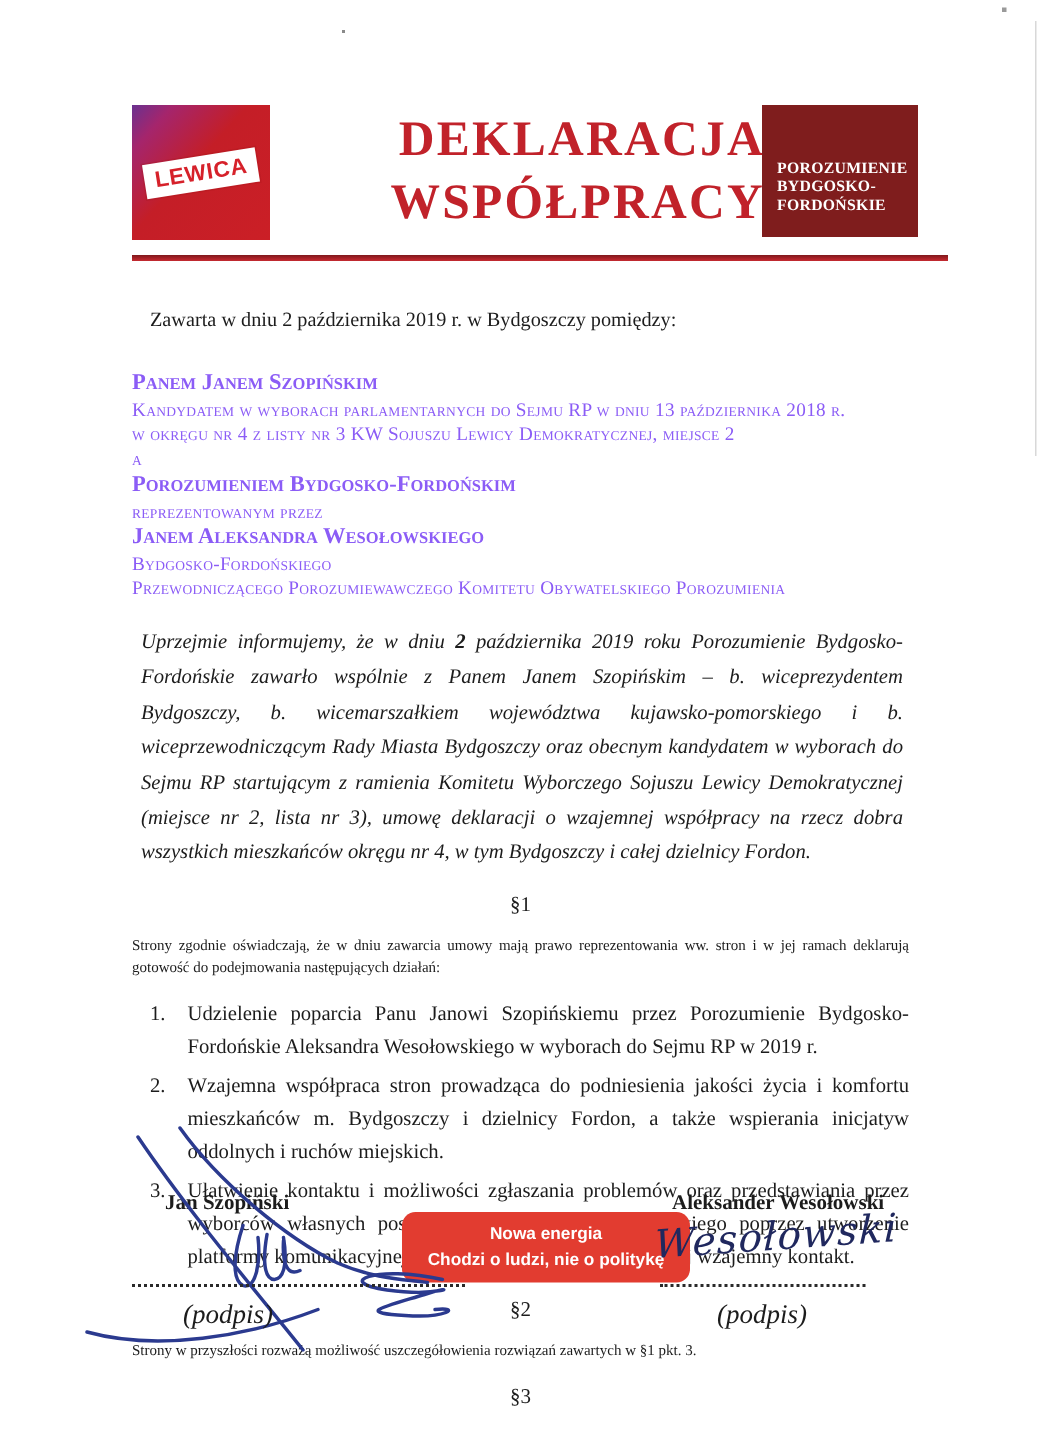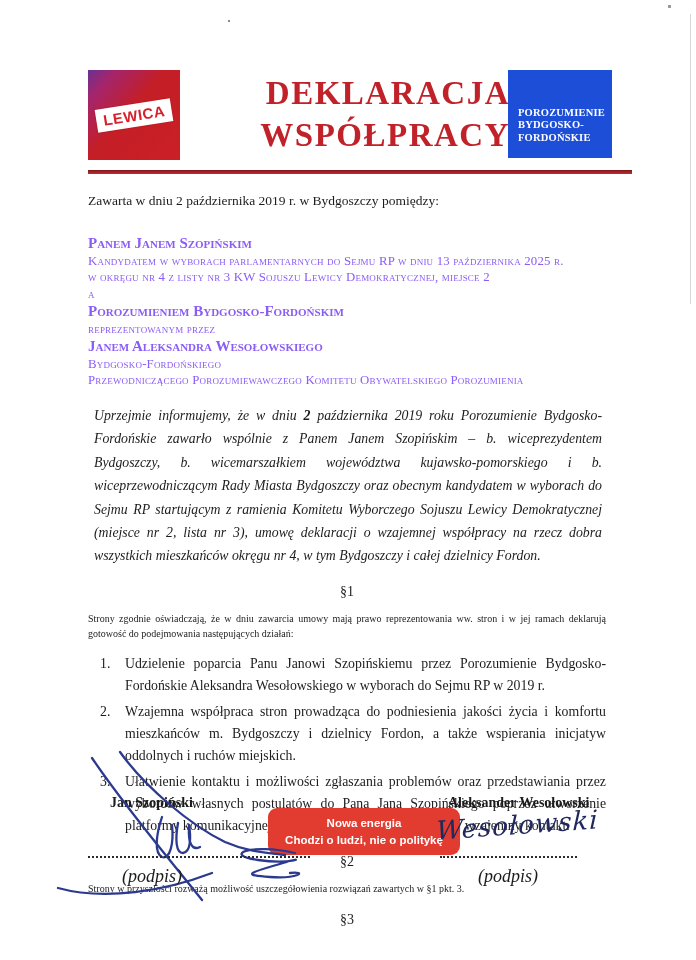--- a/index.html
+++ b/index.html
@@ -9,35 +9,35 @@
   
   .lewica-box{position:absolute;left:88px;top:70px;width:92px;height:90px;
       background:linear-gradient(132deg,#6a3190 0%,#a5256c 16%,#c41e27 45%,#cb1f26 100%);
       display:flex;align-items:center;justify-content:center;}
   .lewica-tag{background:#ffffff;transform:rotate(-9deg);padding:3px 7px 2px 7px;
       box-shadow:0 0 0 1px rgba(160,20,25,.25);}
   .lewica-tag span{font-family:"Liberation Sans", sans-serif;font-weight:bold;
       font-size:15px;letter-spacing:.5px;color:#d6212a;}
   .doc-title{position:absolute;left:180px;top:72px;width:330px;text-align:right;
       color:#c1222a;font-weight:bold;font-size:33px;line-height:1.28;letter-spacing:1.5px;}
-  .pbf-box{position:absolute;left:508px;top:70px;width:104px;height:88px;background:#1d4ed8;
+  .pbf-box{position:absolute;left:508px;top:70px;width:104px;height:88px;background:#7f1d1d;
       display:flex;align-items:flex-end;}
   .pbf-text{padding:0 6px 13px 10px;color:#ffffff;font-weight:bold;font-size:10.5px;
       line-height:1.22;letter-spacing:.2px;}
   .divider{position:absolute;left:88px;top:170px;width:544px;height:4px;
       background:linear-gradient(to bottom,#7e181b 0%,#a92127 55%,#c52b31 100%);}
 
   
   .artifact-line{position:absolute;left:690px;top:14px;width:1px;height:290px;background:#d8d8d8;}
   .artifact-dot-a{position:absolute;left:668px;top:5px;width:3px;height:3px;background:#9a9a9a;}
   .artifact-dot-b{position:absolute;left:228px;top:20px;width:2px;height:2px;background:#8a8a8a;}
 
   
   .content{position:absolute;left:88px;top:193px;width:518px;}
-  .intro{margin:0;font-size:13.5px;}
+  .intro{margin:12px;font-size:13.5px;}
   .parties{margin-top:25px;font-variant:small-caps;color:#8b5cf6;}
   .party-name{font-size:15px;font-weight:bold;line-height:1.25;}
   .party-desc{font-size:12.8px;line-height:1.28;letter-spacing:.2px;}
   .connector{font-size:12.8px;line-height:1.3;}
   .preamble{margin:15px 0 0 6px;width:508px;font-style:italic;font-size:13.8px;
       line-height:1.7;text-align:justify;}
   .preamble .day{font-weight:bold;}
   .sec-header{margin:16px 0 11px 0;text-align:center;font-size:14px;font-weight:normal;}
   .sec-text{margin:0;font-size:10px;line-height:1.55;text-align:justify;}
   ol.actions{margin:11px 0 0 12px;padding:0;list-style:none;font-size:13.8px;line-height:1.62;}
@@ -93,21 +93,21 @@
   <div class="artifact-line"></div>
   <div class="artifact-dot-a"></div>
   <div class="artifact-dot-b"></div>
 
   <div class="content">
 
     <p class="intro">Zawarta w dniu 2 października 2019 r. w Bydgoszczy pomiędzy:</p>
 
     <div class="parties">
       <div class="party-name">Panem Janem Szopińskim</div>
-      <div class="party-desc">Kandydatem w wyborach parlamentarnych do Sejmu RP w dniu 13 października 2025 r.</div>
+      <div class="party-desc">Kandydatem w wyborach parlamentarnych do Sejmu RP w dniu 13 października 2018 r.</div>
       <div class="party-desc">w okręgu nr 4 z listy nr 3 KW Sojuszu Lewicy Demokratycznej, miejsce 2</div>
       <div class="connector">a</div>
       <div class="party-name">Porozumieniem Bydgosko-Fordońskim</div>
       <div class="party-desc">reprezentowanym przez</div>
       <div class="party-name">Janem Aleksandra Wesołowskiego</div>
       <div class="party-desc">Bydgosko-Fordońskiego</div>
       <div class="party-desc">Przewodniczącego Porozumiewawczego Komitetu Obywatelskiego Porozumienia</div>
     </div>
 
     <p class="preamble"><span>Uprzejmie informujemy, że w dniu </span><span class="day">2</span><span> października 2019 roku Porozumienie Bydgosko-Fordońskie zawarło wspólnie z Panem Janem Szopińskim – b. wiceprezydentem Bydgoszczy, b. wicemarszałkiem województwa kujawsko-pomorskiego i b. wiceprzewodniczącym Rady Miasta Bydgoszczy oraz obecnym kandydatem w wyborach do Sejmu RP startującym z ramienia Komitetu Wyborczego Sojuszu Lewicy Demokratycznej (miejsce nr 2, lista nr 3), umowę deklaracji o wzajemnej współpracy na rzecz dobra wszystkich mieszkańców okręgu nr 4, w tym Bydgoszczy i całej dzielnicy Fordon.</span></p>

